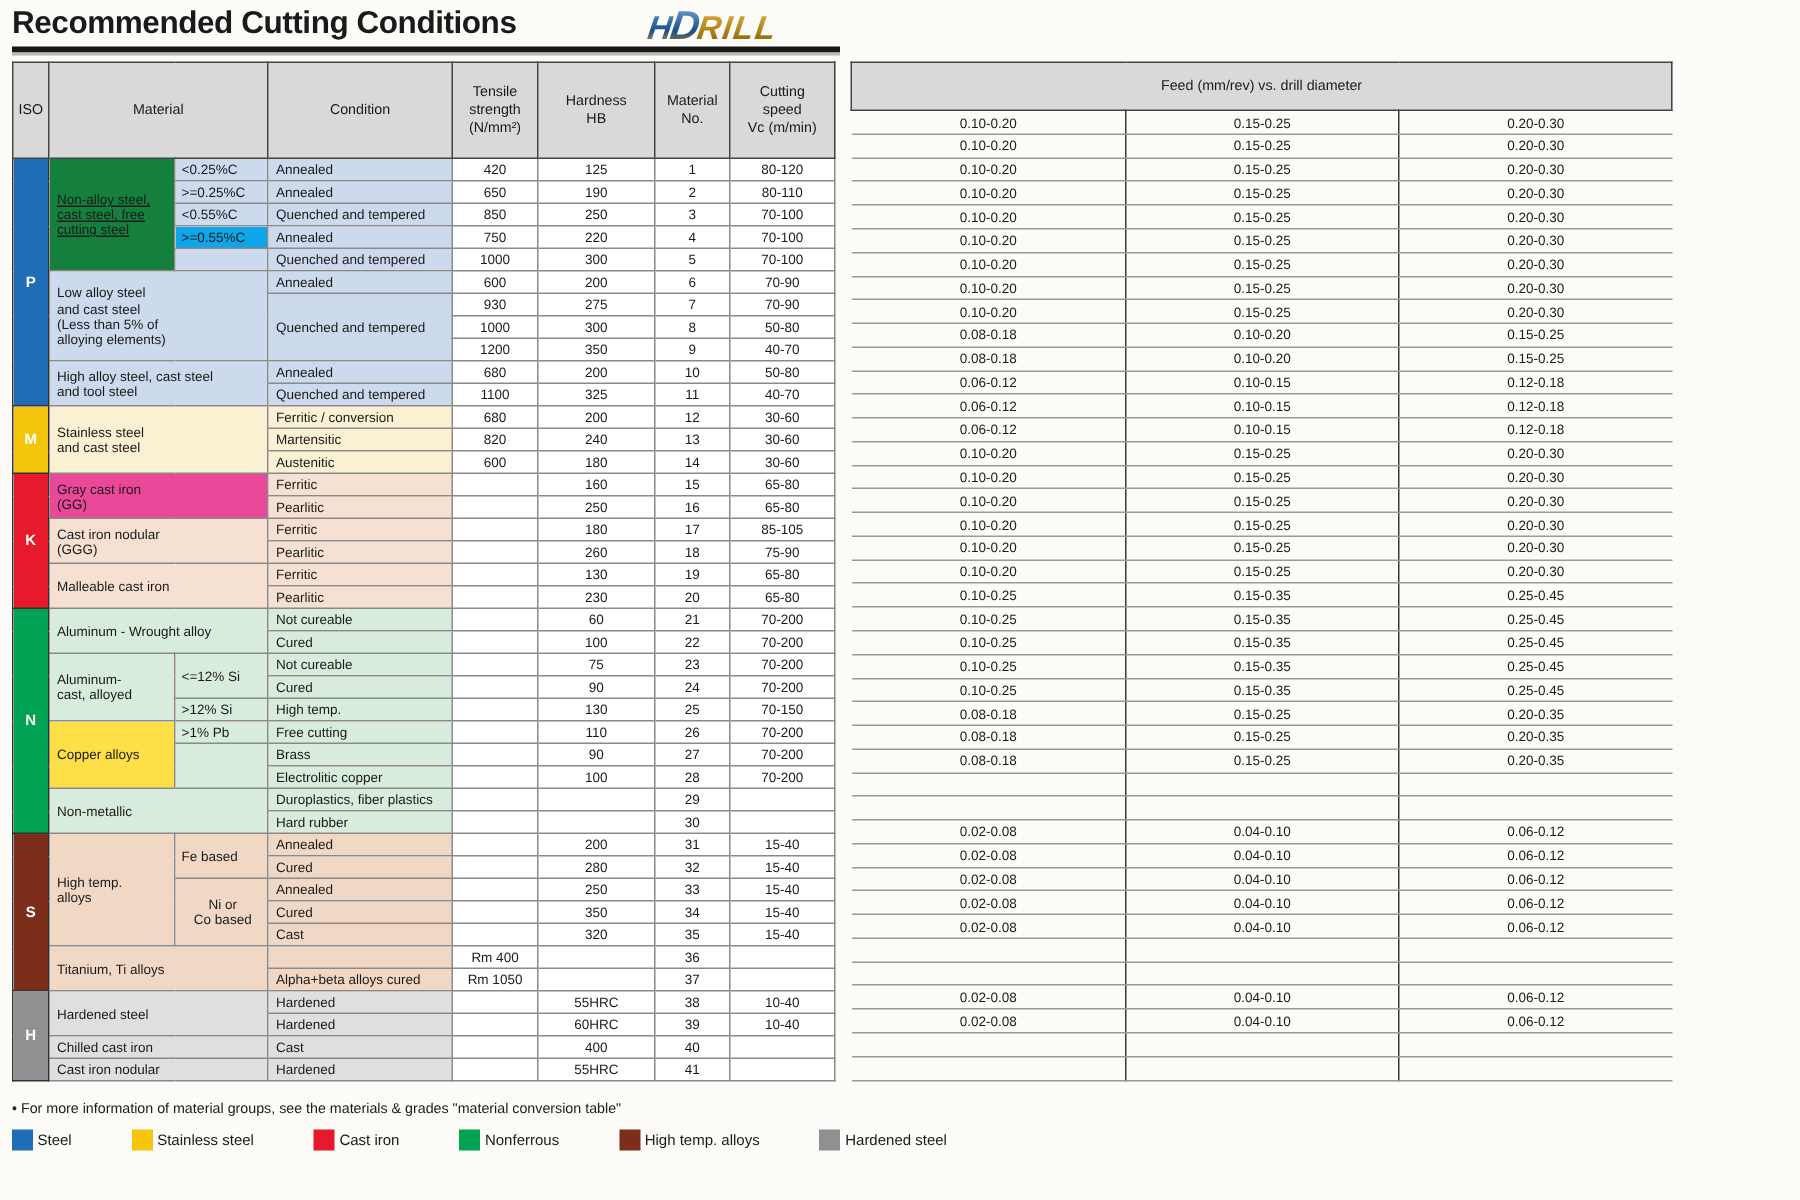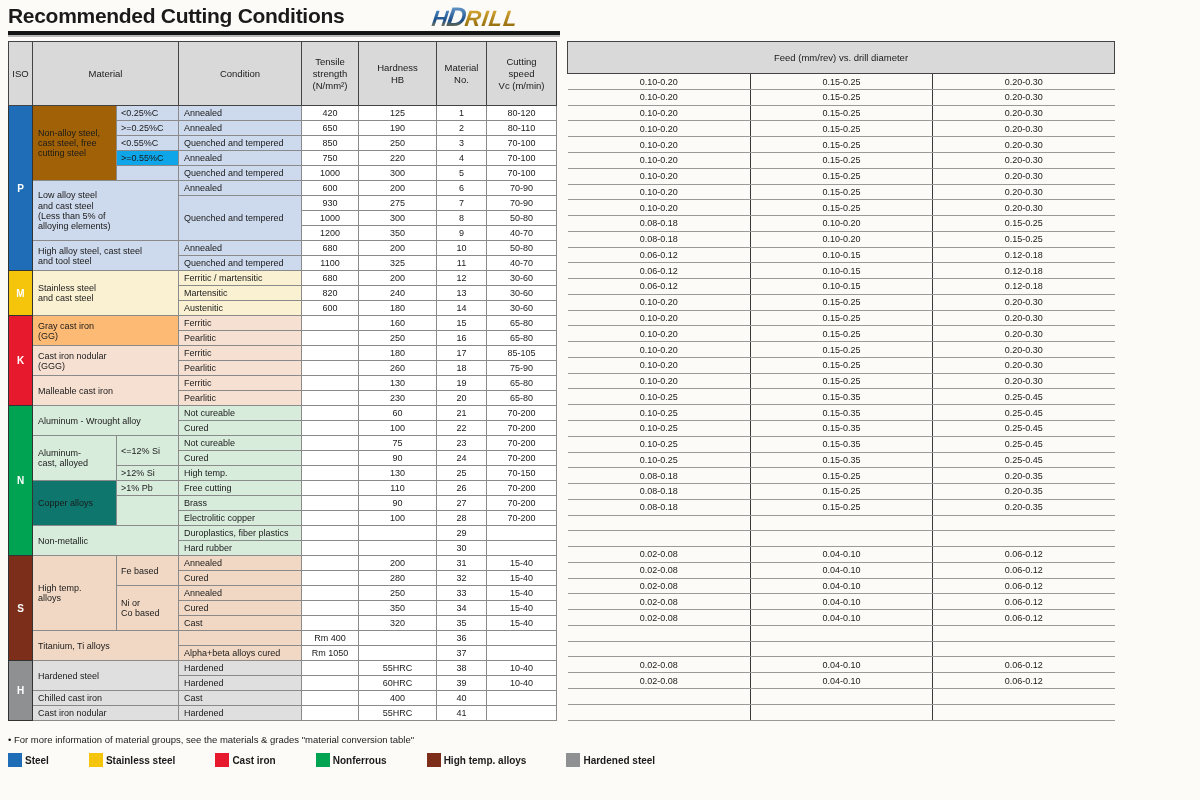--- a/index.html
+++ b/index.html
@@ -41,21 +41,21 @@
   .feed-table thead th { background:#d9d9d9; border:1px solid #444; font-weight:normal; font-size:9.5px; }
   .feed-table thead tr { height:32px;padding-left:11px; }
   .feed-table tbody tr { height:15px; }
   .feed-table tbody td { border-bottom:1px solid #9a9a9a; text-align:center; }
   .feed-table tbody td.feed-col-0, .feed-table tbody td.feed-col-1 { border-right:1px solid #3a3a3a; }
 
   
   .footer { margin-top:13px; }
   .footer-note { font-size:9.5px; margin-bottom:8px; }
   .legend { display:flex; gap:40px; align-items:center; }
-  .legend-item { display:flex; align-items:center; gap:3px; font-size:10px;font-weight:bold; }
+  .legend-item { display:flex; align-items:center; gap:3px; font-size:10px; }
   .swatch { display:inline-block; width:14px; height:14px; }
 </style>
 </head>
 <body>
 
 <div class="page">
 
   <div class="title-block">
     <div class="page-title">Recommended Cutting Conditions</div>
     <div class="logo">
@@ -91,21 +91,21 @@
           <th>Material
 No.</th>
           <th>Cutting
 speed
 Vc (m/min)</th>
         </tr>
       </thead>
       <tbody>
           <tr class="mat-start">
             <td class="iso-cell" rowspan="11" style="background: rgb(31, 109, 182);">P</td>
-            <td class="mat-cell" rowspan="5" style="background: #a16207;">Non-alloy steel,
+            <td class="mat-cell" rowspan="5" style="background: #15803d; text-decoration: underline;">Non-alloy steel,
 cast steel, free
 cutting steel</td>
             <td class="sub-cell" rowspan="1" style="background: rgb(205, 217, 236);">&lt;0.25%C</td>
             <td class="cond-cell" rowspan="1" style="background: rgb(205, 217, 236);">Annealed</td>
             <td class="val-cell">420</td>
             <td class="val-cell">125</td>
             <td class="val-cell">1</td>
             <td class="val-cell">80-120</td>
           </tr>
           <tr>
@@ -183,21 +183,21 @@
             <td class="cond-cell" rowspan="1" style="background: rgb(205, 217, 236);">Quenched and tempered</td>
             <td class="val-cell">1100</td>
             <td class="val-cell">325</td>
             <td class="val-cell">11</td>
             <td class="val-cell">40-70</td>
           </tr>
           <tr class="mat-start">
             <td class="iso-cell" rowspan="3" style="background: rgb(245, 197, 12);">M</td>
             <td class="mat-cell" rowspan="3" colspan="2" style="background: rgb(250, 241, 211);">Stainless steel
 and cast steel</td>
-            <td class="cond-cell" rowspan="1" style="background: rgb(250, 241, 211);">Ferritic / martensitic</td>
+            <td class="cond-cell" rowspan="1" style="background: rgb(250, 241, 211);">Ferritic / conversion</td>
             <td class="val-cell">680</td>
             <td class="val-cell">200</td>
             <td class="val-cell">12</td>
             <td class="val-cell">30-60</td>
           </tr>
           <tr>
             <td class="cond-cell" rowspan="1" style="background: rgb(250, 241, 211);">Martensitic</td>
             <td class="val-cell">820</td>
             <td class="val-cell">240</td>
             <td class="val-cell">13</td>
@@ -205,21 +205,21 @@
           </tr>
           <tr>
             <td class="cond-cell" rowspan="1" style="background: rgb(250, 241, 211);">Austenitic</td>
             <td class="val-cell">600</td>
             <td class="val-cell">180</td>
             <td class="val-cell">14</td>
             <td class="val-cell">30-60</td>
           </tr>
           <tr class="mat-start">
             <td class="iso-cell" rowspan="6" style="background: rgb(231, 25, 45);">K</td>
-            <td class="mat-cell" rowspan="2" colspan="2" style="background: #fdba74;">Gray cast iron
+            <td class="mat-cell" rowspan="2" colspan="2" style="background: #ec4899;">Gray cast iron
 (GG)</td>
             <td class="cond-cell" rowspan="1" style="background: rgb(246, 224, 210);">Ferritic</td>
             <td class="val-cell"></td>
             <td class="val-cell">160</td>
             <td class="val-cell">15</td>
             <td class="val-cell">65-80</td>
           </tr>
           <tr>
             <td class="cond-cell" rowspan="1" style="background: rgb(246, 224, 210);">Pearlitic</td>
             <td class="val-cell"></td>
@@ -293,21 +293,21 @@
           </tr>
           <tr>
             <td class="sub-cell" rowspan="1" style="background: rgb(216, 236, 220);">&gt;12% Si</td>
             <td class="cond-cell" rowspan="1" style="background: rgb(216, 236, 220);">High temp.</td>
             <td class="val-cell"></td>
             <td class="val-cell">130</td>
             <td class="val-cell">25</td>
             <td class="val-cell">70-150</td>
           </tr>
           <tr class="mat-start">
-            <td class="mat-cell" rowspan="3" style="background: #0f766e;">Copper alloys</td>
+            <td class="mat-cell" rowspan="3" style="background: #fde047;">Copper alloys</td>
             <td class="sub-cell" rowspan="1" style="background: rgb(216, 236, 220);">&gt;1% Pb</td>
             <td class="cond-cell" rowspan="1" style="background: rgb(216, 236, 220);">Free cutting</td>
             <td class="val-cell"></td>
             <td class="val-cell">110</td>
             <td class="val-cell">26</td>
             <td class="val-cell">70-200</td>
           </tr>
           <tr>
             <td class="sub-cell" rowspan="2" style="background: rgb(216, 236, 220);"></td>
             <td class="cond-cell" rowspan="1" style="background: rgb(216, 236, 220);">Brass</td>
@@ -350,21 +350,21 @@
             <td class="val-cell">15-40</td>
           </tr>
           <tr>
             <td class="cond-cell" rowspan="1" style="background: rgb(241, 216, 196);">Cured</td>
             <td class="val-cell"></td>
             <td class="val-cell">280</td>
             <td class="val-cell">32</td>
             <td class="val-cell">15-40</td>
           </tr>
           <tr>
-            <td class="sub-cell" rowspan="3" style="background: rgb(241, 216, 196);">Ni or
+            <td class="sub-cell" rowspan="3" style="background: rgb(241, 216, 196); text-align: center;">Ni or
 Co based</td>
             <td class="cond-cell" rowspan="1" style="background: rgb(241, 216, 196);">Annealed</td>
             <td class="val-cell"></td>
             <td class="val-cell">250</td>
             <td class="val-cell">33</td>
             <td class="val-cell">15-40</td>
           </tr>
           <tr>
             <td class="cond-cell" rowspan="1" style="background: rgb(241, 216, 196);">Cured</td>
             <td class="val-cell"></td>

